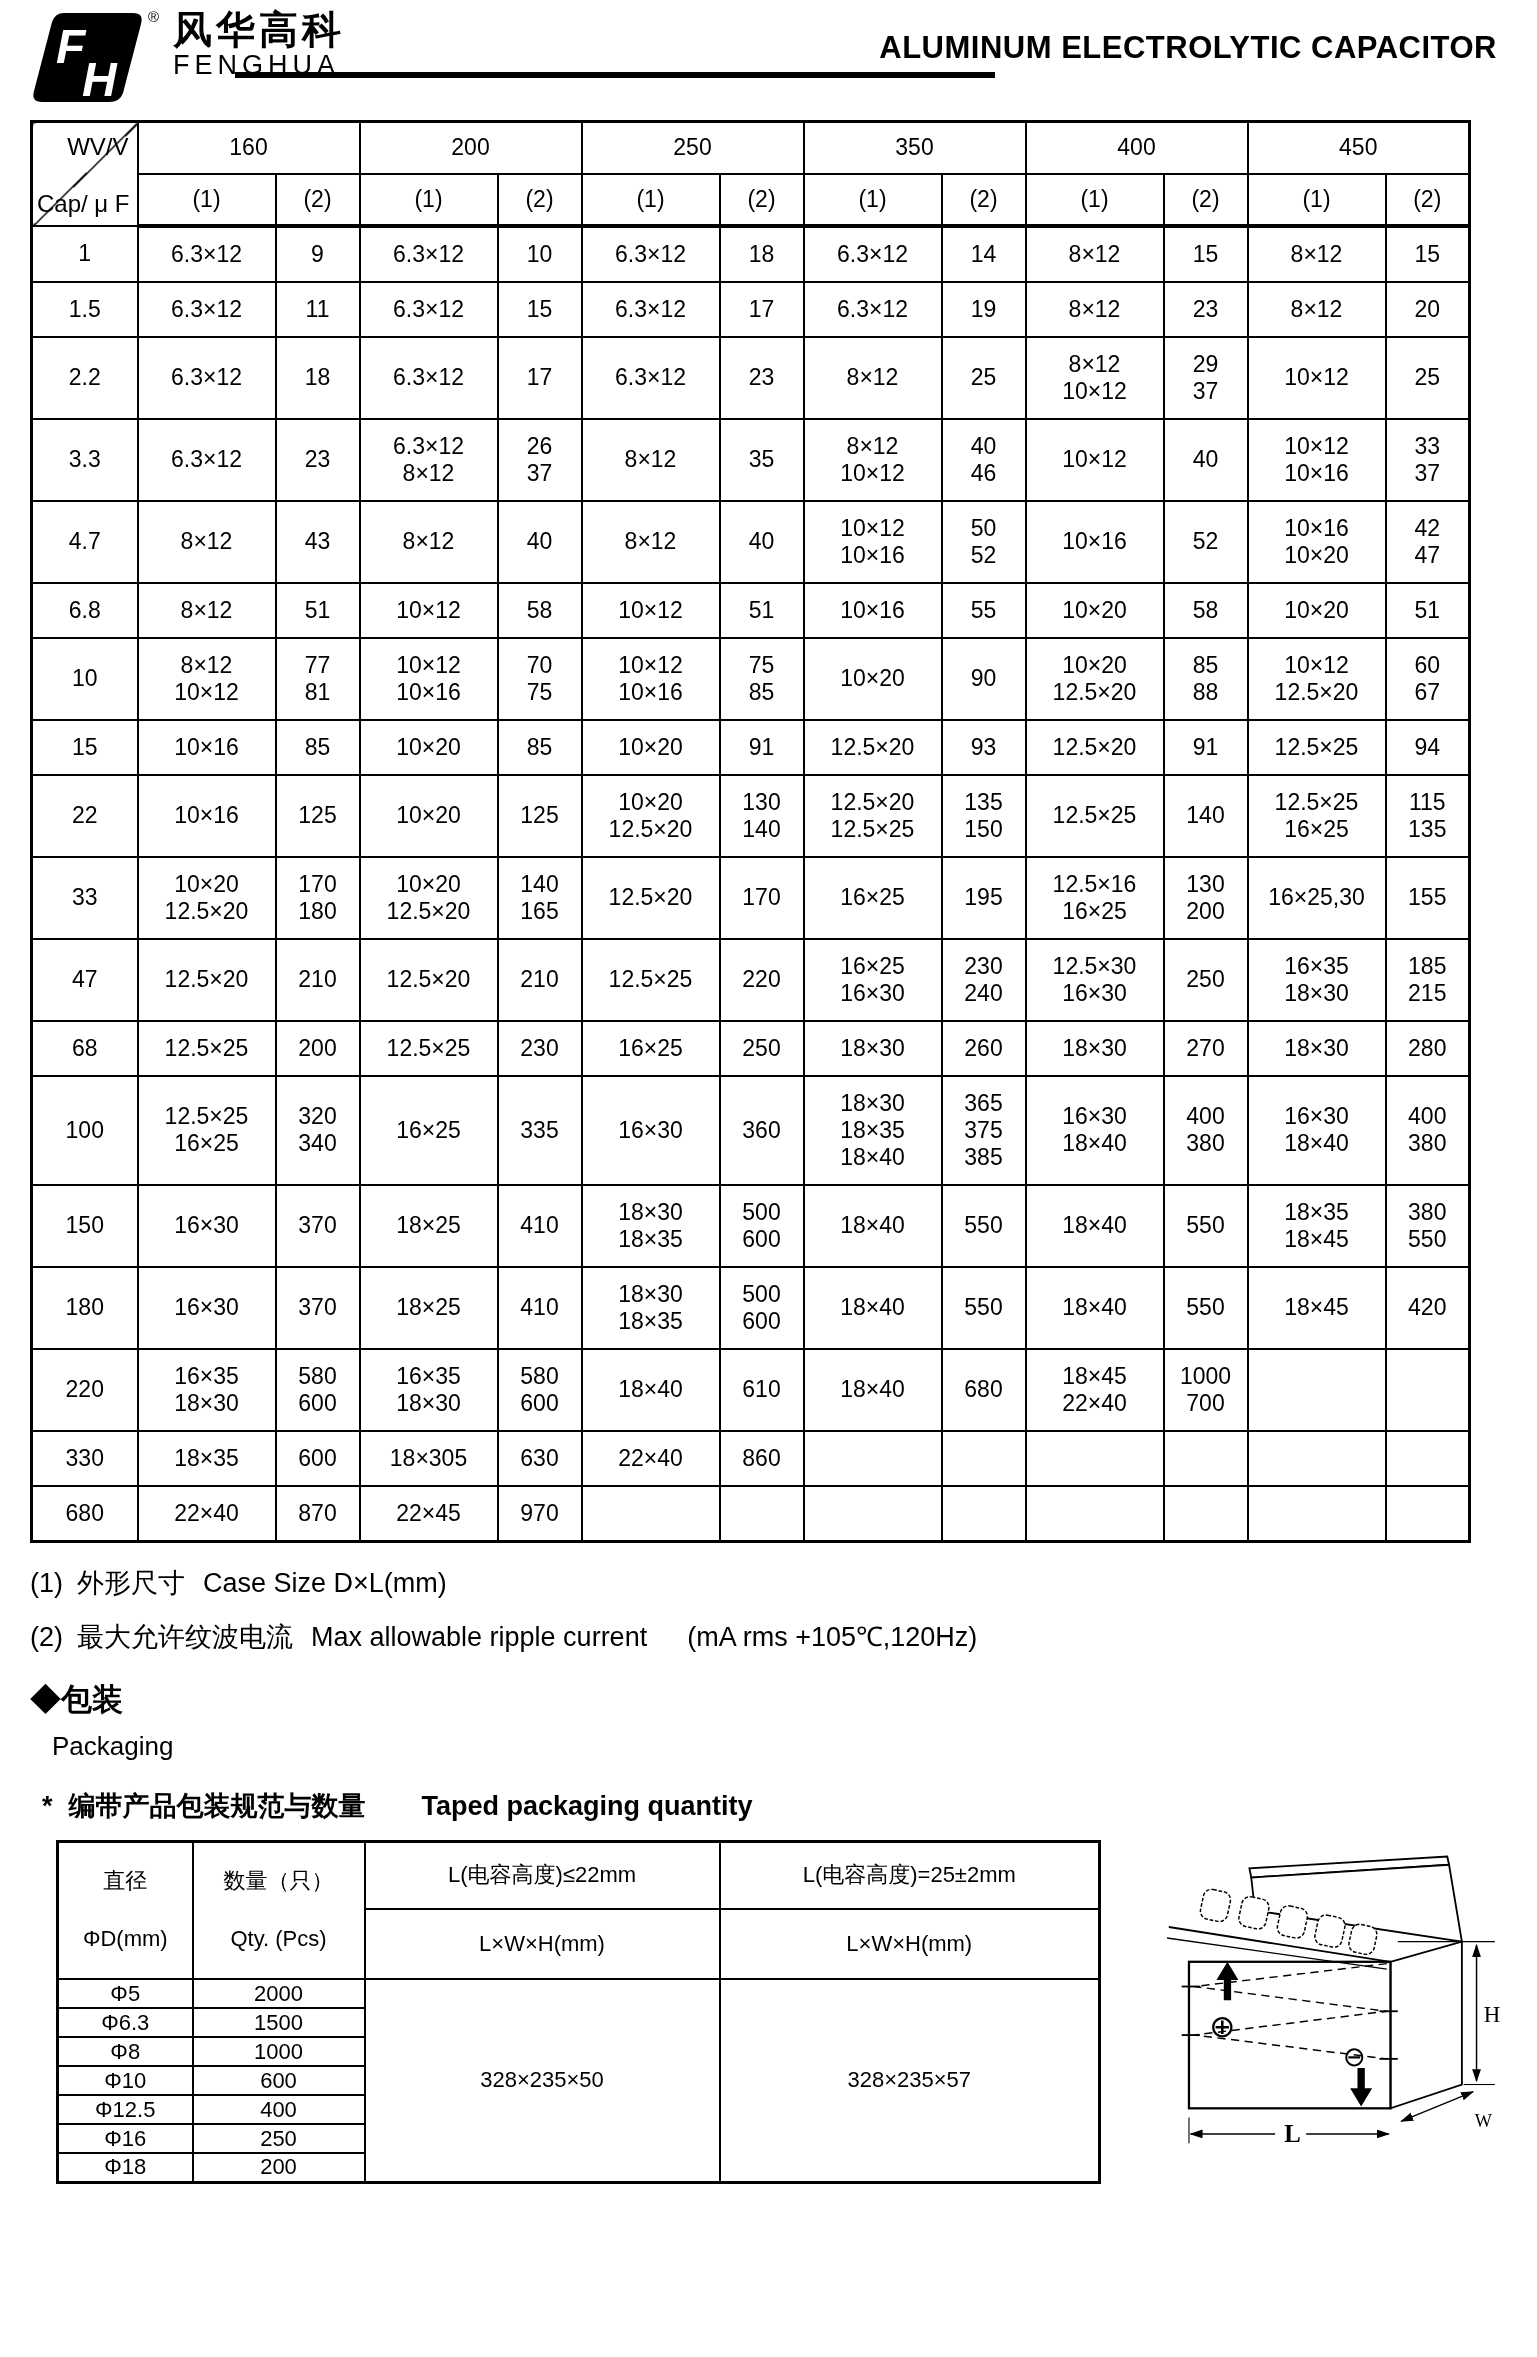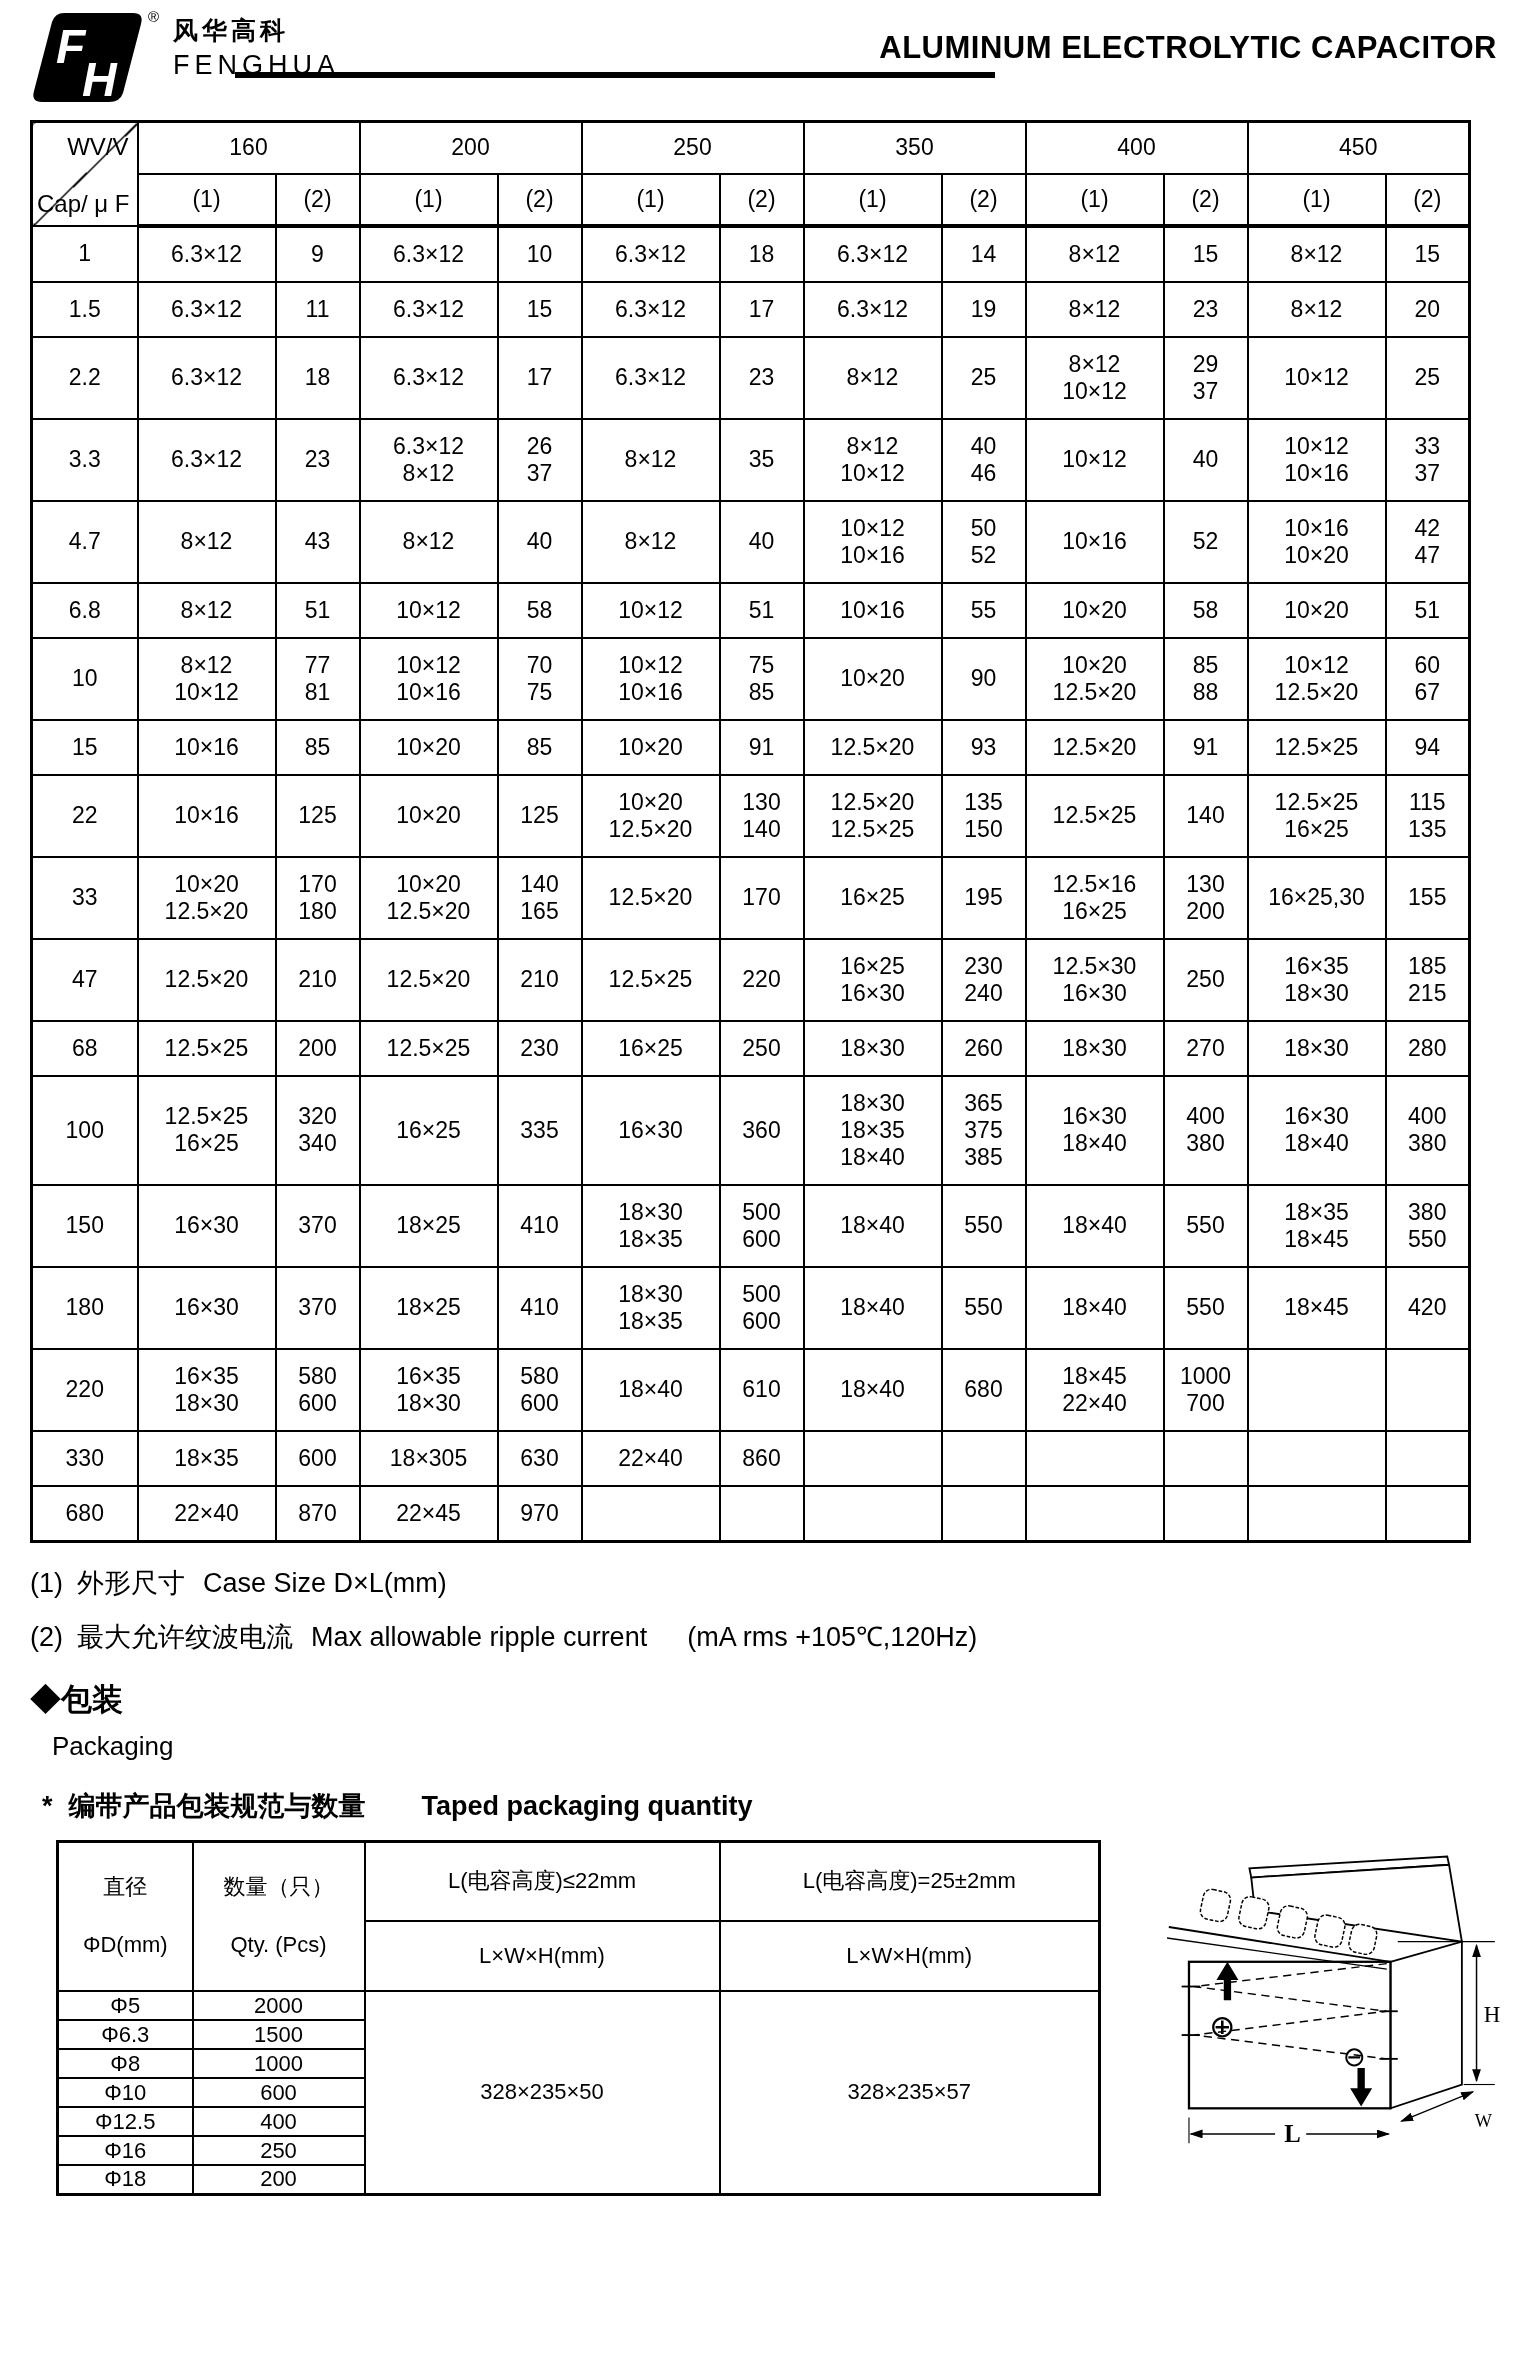--- a/index.html
+++ b/index.html
@@ -5,21 +5,21 @@
   html,body{margin:0;padding:0;background:#fff;}
   body{font-family:"Liberation Sans",sans-serif;color:#000;}
   .page{width:1537px;min-height:2357px;background:#fff;box-sizing:border-box;padding:10px 0 30px 30px;position:relative;}
 
   
   .hdr{position:relative;height:100px;}
   .logo{display:flex;align-items:flex-start;}
   .logo-mark{flex:0 0 auto;}
   .reg{font-size:15px;position:relative;top:-2px;left:-4px;}
   .logo-text{margin-left:10px;}
-  .logo-cn{font-size:25px;font-weight:700;letter-spacing:4px;line-height:40px;}
+  .logo-cn{font-size:39px;font-weight:700;letter-spacing:4px;line-height:40px;}
   .logo-en{font-size:27px;font-weight:400;letter-spacing:5px;line-height:30px;}
   .hdr-title{position:absolute;right:40px;top:20px;font-size:31px;font-weight:700;letter-spacing:.5px;}
   .hdr-rule{position:absolute;left:205px;top:62px;width:760px;height:6px;background:#000;}
 
   
   table{border-collapse:collapse;}
   #main-table{margin-top:10px;border:3px solid #000;table-layout:fixed;width:1438px;}
   #main-table th,#main-table td{border:2px solid #000;text-align:center;vertical-align:middle;
       font-size:23px;font-weight:400;white-space:pre-line;line-height:27px;padding:13px 2px;}
   #main-table thead tr{height:52px;}
@@ -39,21 +39,21 @@
   
   .pack-h-cn{margin-top:24px;font-size:31px;font-weight:600;}
   .pack-h-en{margin-top:10px;margin-left:22px;font-size:26px;}
   .pack-sub{margin-top:26px;margin-left:12px;font-size:27px;font-weight:bold;}
   .pack-sub .star{margin-right:16px;}
   .pack-sub .en{margin-left:56px;}
   .pack-row{display:flex;align-items:flex-start;margin-top:16px;margin-left:26px;}
   #pack-table{border:3px solid #000;table-layout:fixed;width:1042px;}
   #pack-table th,#pack-table td{border:2px solid #000;text-align:center;vertical-align:middle;
       font-size:22px;font-weight:400;padding:0 4px;}
-  #pack-table thead tr:first-child{height:80px;}
+  #pack-table thead tr:first-child{height:68px;}
   #pack-table thead tr:last-child{height:70px;}
   #pack-table tbody tr{height:29px;}
   #pack-table .two-line{white-space:pre-line;line-height:58px;}
   .diagram{margin-left:66px;margin-top:4px;}
   .dimlabel{font-family:"Liberation Serif",serif;}
 </style>
 </head>
 <body>
 
 <div class="page">

